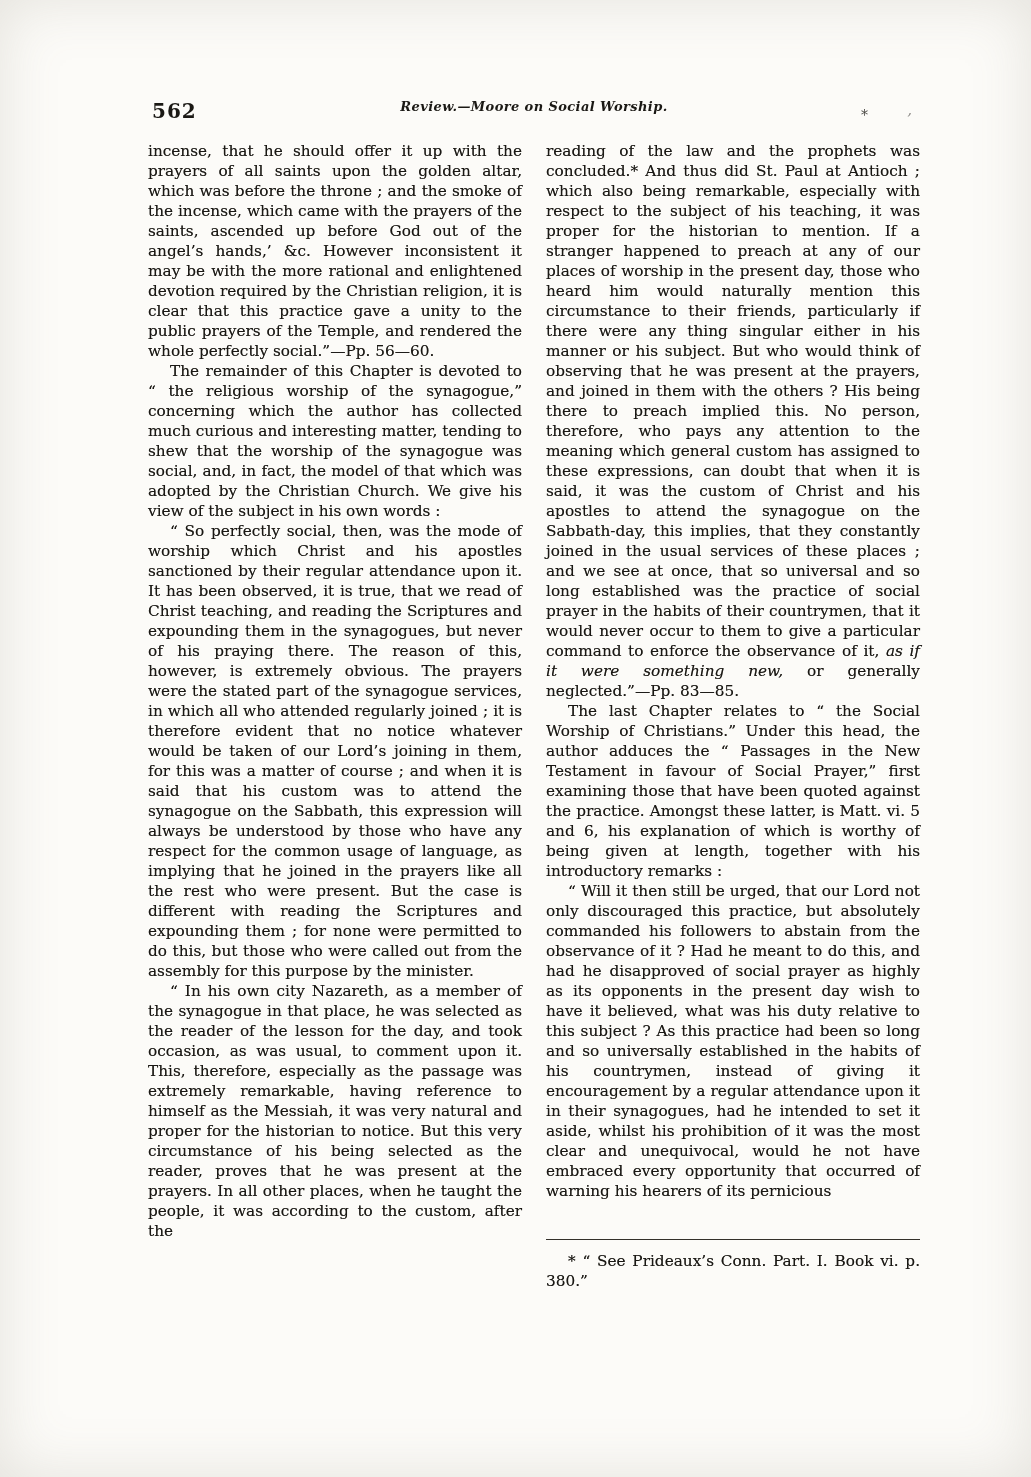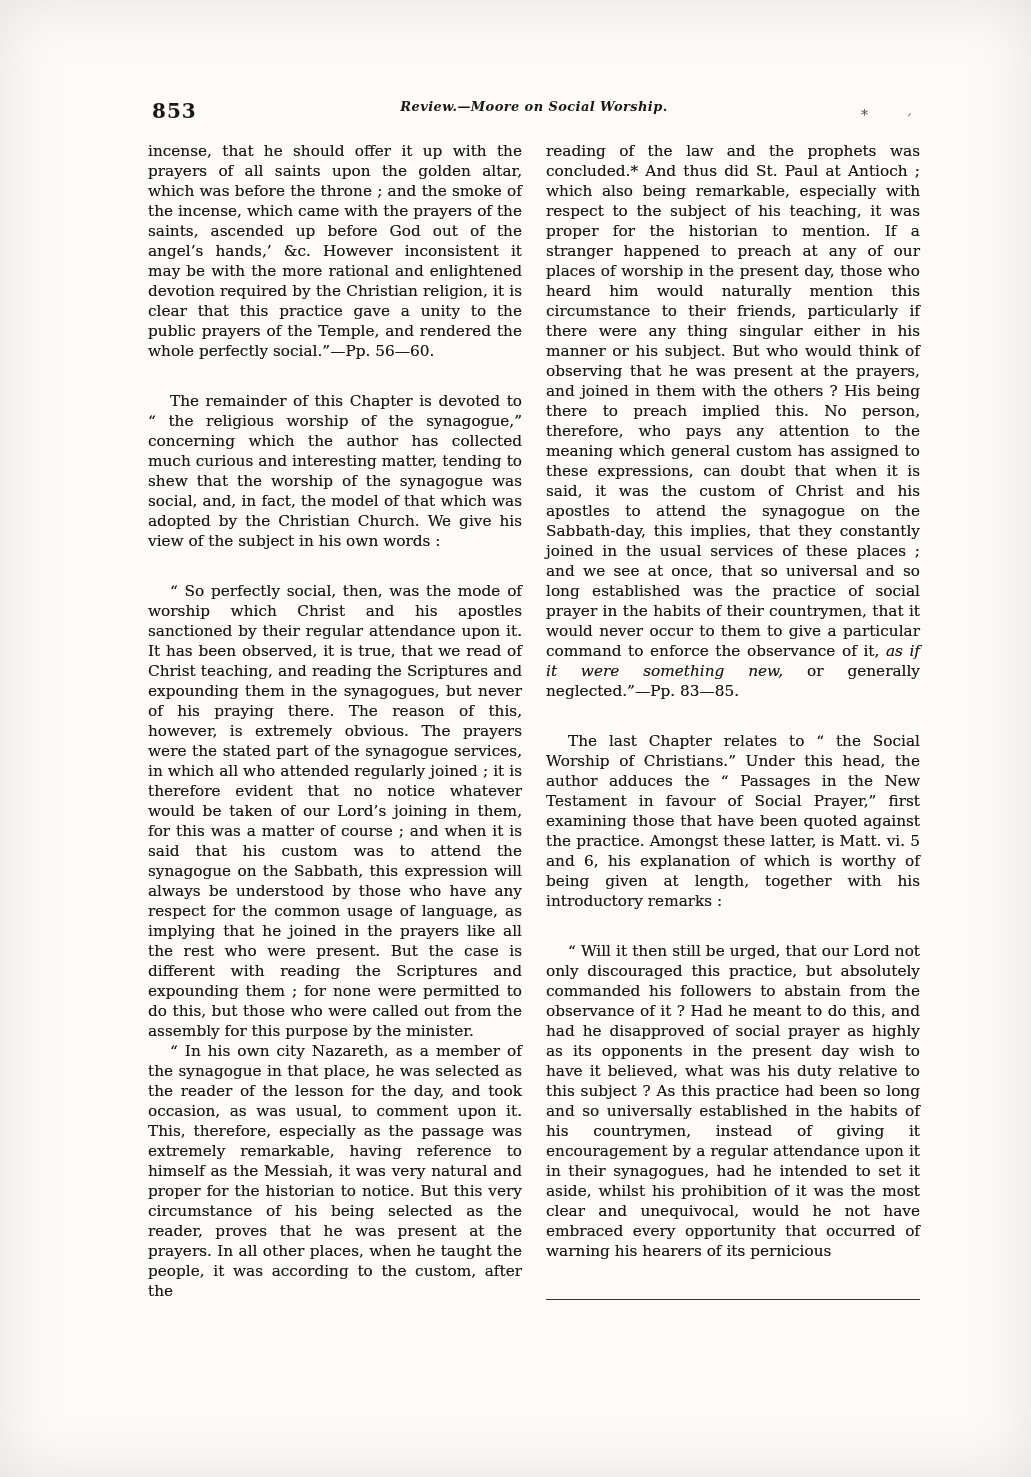--- a/index.html
+++ b/index.html
@@ -56,55 +56,56 @@
     gap: 24px;
   }
   .col {
     width: 374px;
     text-align: justify;
     font-size: 15.3px;
     line-height: 20px;
     text-shadow: 0 0 0.5px rgba(20,18,12,0.55); 
   }
   .col p { margin: 0; }
-  .col p.gap { margin-top: 30px; }
+  .col p.gap { margin-top: 0; }
   .col p.indent { text-indent: 22px; }
   .it { font-style: italic; }
   .footnote-rule {
     margin: 38px 0 0 0;
     border: none;
     border-top: 1.6px solid #33302a;
     width: 100%;
   }
   .footnote {
     margin-top: 11px !important;
     text-indent: 22px;
   }
 </style>
 </head>
 <body>
 
 <div class="page">
 
   <div class="header">
-    <span class="pagenum">853</span>
+    <span class="pagenum">562</span>
     <div class="running-title">Review.—Moore on Social Worship.</div>
     <span class="artifact-star">*</span>
     <span class="artifact-comma">,</span>
   </div>
 
   <div class="columns">
     <div class="col">
         <p><span>incense, that he should offer it up with the prayers of all saints upon the golden altar, which was before the throne ; and the smoke of the incense, which came with the prayers of the saints, ascended up before God out of the angel’s hands,’ &amp;c. However inconsistent it may be with the more rational and enlightened devotion required by the Christian religion, it is clear that this practice gave a unity to the public prayers of the Temple, and rendered the whole perfectly social.”—Pp. 56—60.</span></p>
         <p class="gap indent"><span>The remainder of this Chapter is devoted to “ the religious worship of the synagogue,” concerning which the author has collected much curious and interesting matter, tending to shew that the worship of the synagogue was social, and, in fact, the model of that which was adopted by the Christian Church.  We give his view of the subject in his own words :</span></p>
         <p class="gap indent"><span>“ So perfectly social, then, was the mode of worship which Christ and his apostles sanctioned by their regular attendance upon it.  It has been observed, it is true, that we read of Christ teaching, and reading the Scriptures and expounding them in the synagogues, but never of his praying there.  The reason of this, however, is extremely obvious.  The prayers were the stated part of the synagogue services, in which all who attended regularly joined ; it is therefore evident that no notice whatever would be taken of our Lord’s joining in them, for this was a matter of course ; and when it is said that his custom was to attend the synagogue on the Sabbath, this expression will always be understood by those who have any respect for the common usage of language, as implying that he joined in the prayers like all the rest who were present.  But the case is different with reading the Scriptures and expounding them ; for none were permitted to do this, but those who were called out from the assembly for this purpose by the minister.</span></p>
         <p class="indent"><span>“ In his own city Nazareth, as a member of the synagogue in that place, he was selected as the reader of the lesson for the day, and took occasion, as was usual, to comment upon it.  This, therefore, especially as the passage was extremely remarkable, having reference to himself as the Messiah, it was very natural and proper for the historian to notice.  But this very circumstance of his being selected as the reader, proves that he was present at the prayers.  In all other places, when he taught the people, it was according to the custom, after the</span></p>
       </div>
     <div class="col">
 
     <p><span>reading of the law and the prophets was concluded.*  And thus did St. Paul at Antioch ; which also being remarkable, especially with respect to the subject of his teaching, it was proper for the historian to mention.  If a stranger happened to preach at any of our places of worship in the present day, those who heard him would naturally mention this circumstance to their friends, particularly if there were any thing singular either in his manner or his subject.  But who would think of observing that he was present at the prayers, and joined in them with the others ?  His being there to preach implied this.  No person, therefore, who pays any attention to the meaning which general custom has assigned to these expressions, can doubt that when it is said, it was the custom of Christ and his apostles to attend the synagogue on the Sabbath-day, this implies, that they constantly joined in the usual services of these places ; and we see at once, that so universal and so long established was the practice of social prayer in the habits of their countrymen, that it would never occur to them to give a particular command to enforce the observance of it, </span><span class="it">as if it were something new,</span><span> or generally neglected.”—Pp. 83—85.</span></p>
         <p class="gap indent"><span>The last Chapter relates to “ the Social Worship of Christians.”  Under this head, the author adduces the “ Passages in the New Testament in favour of Social Prayer,” first examining those that have been quoted against the practice.  Amongst these latter, is Matt. vi. 5 and 6, his explanation of which is worthy of being given at length, together with his introductory remarks :</span></p>
         <p class="gap indent"><span>“ Will it then still be urged, that our Lord not only discouraged this practice, but absolutely commanded his followers to abstain from the observance of it ?  Had he meant to do this, and had he disapproved of social prayer as highly as its opponents in the present day wish to have it believed, what was his duty relative to this subject ?  As this practice had been so long and so universally established in the habits of his countrymen, instead of giving it encouragement by a regular attendance upon it in their synagogues, had he intended to set it aside, whilst his prohibition of it was the most clear and unequivocal, would he not have embraced every opportunity that occurred of warning his hearers of its pernicious</span></p>
         <hr class="footnote-rule">
+        <p class="footnote">* “ See Prideaux’s Conn. Part. I. Book vi. p. 380.”</p>
       </div>
   </div>
 
 </div>
 
 </body></html>

